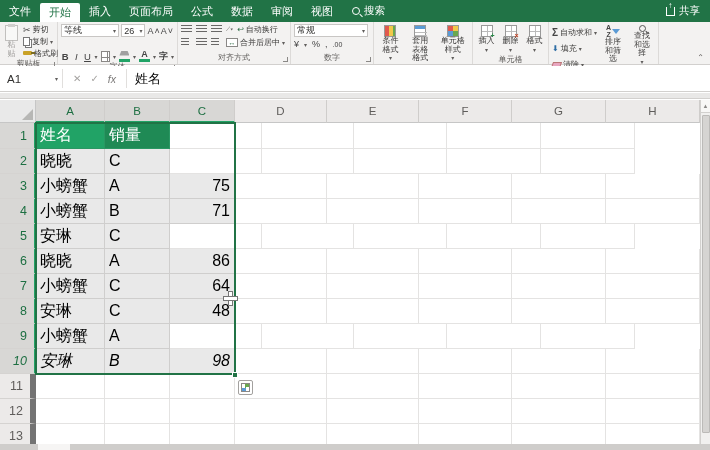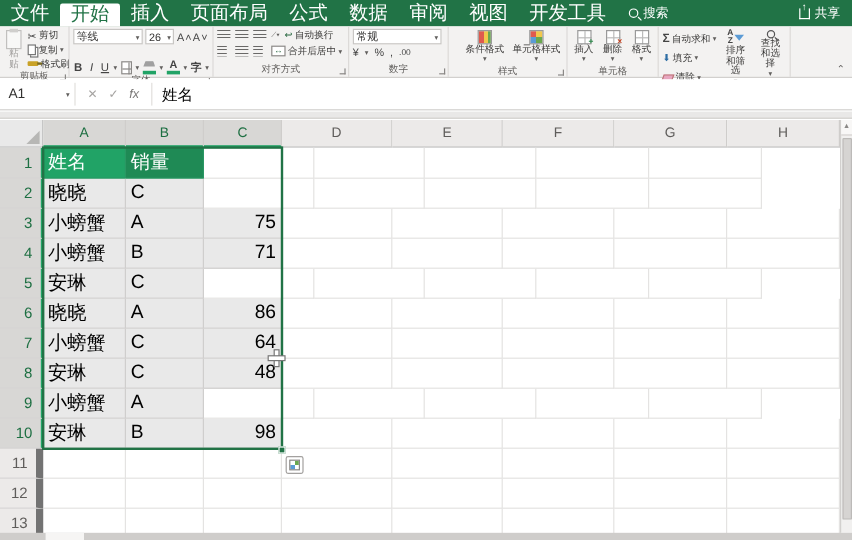--- a/index.html
+++ b/index.html
@@ -1,21 +1,21 @@
 <!DOCTYPE html>
 <html><head>
 <meta charset="utf-8">
 <style>
   * { margin:0; padding:0; box-sizing:border-box; font-family:"Liberation Sans",sans-serif; }
   html,body { background:#888; }
   .app { position:relative; width:710px; height:450px; background:#fff; overflow:hidden; }
 
   
   .titlebar { position:absolute; left:0; top:0; width:710px; height:22px; background:#217346; display:flex; align-items:stretch; color:#fff; }
-  .tab { font-size:16px; padding:4px 9px; display:flex; align-items:center; cursor:default; }
+  .tab { font-size:11px; padding:4px 9px; display:flex; align-items:center; cursor:default; }
   .tab.active { background:#fff; color:#217346; margin-top:3px; border-radius:2px 2px 0 0; }
   .tb-search { display:flex; align-items:center; gap:4px; font-size:10.5px; padding:0 10px; }
   .tb-spacer { flex:1; }
   .tb-share { display:flex; align-items:center; gap:4px; font-size:10.5px; padding:0 10px; }
   .mag { width:8px; height:8px; border:1.3px solid #fff; border-radius:50%; position:relative; display:inline-block; }
   .mag:after { content:""; position:absolute; width:4px; height:1.3px; background:#fff; transform:rotate(45deg); left:6px; top:7px; }
   .share-arrow { width:9px; height:9px; border:1.2px solid #fff; border-top:none; position:relative; display:inline-block; }
   .share-arrow:after { content:"↑"; position:absolute; left:1.2px; top:-6px; font-size:8px; }
 
   
@@ -121,21 +121,20 @@
   <div class="titlebar">
     <div id="tabs" style="display: flex;">
         <div class="tab">文件</div>
         <div class="tab active">开始</div>
         <div class="tab">插入</div>
         <div class="tab">页面布局</div>
         <div class="tab">公式</div>
         <div class="tab">数据</div>
         <div class="tab">审阅</div>
         <div class="tab">视图</div>
-        <div class="tab">开发工具</div>
       </div>
     <div class="tb-search">
       <span class="mag"></span>
       <span>搜索</span>
     </div>
     <div class="tb-spacer"></div>
     <div class="tb-share">
       <span class="share-arrow"></span>
       <span>共享</span>
     </div>
@@ -242,24 +241,29 @@
             <span class="dd">▾</span>
           <span class="ic-pct">%</span>
           <span class="ic-pct">,</span>
           <span class="ic-pct" style="font-size:7px">.00</span>
         </div>
       </div>
       <div class="grp-label"><span>数字</span><span class="lnch"></span></div>
     </div>
 
     <div class="grp" style="width:99px">
-      <div class="grp-body" style="justify-content:flex-end;">
+      <div class="grp-body" style="justify-content:space-between;">
         <div class="vbtn">
             <span class="ic ic-cf"></span>
             <span>条件格式</span>
+            <span class="dd">▾</span>
+          </div>
+        <div class="vbtn" style="width:36px">
+            <span class="ic ic-tbl"></span>
+            <span>套用表格格式</span>
             <span class="dd">▾</span>
           </div>
         <div class="vbtn">
             <span class="ic ic-styles"></span>
             <span>单元格样式</span>
             <span class="dd">▾</span>
           </div>
       </div>
       <div class="grp-label"><span>样式</span><span class="lnch"></span></div>
     </div>
@@ -447,21 +451,21 @@
         <div class="grow" style="height: 25px;">
           <div class="rowhdr sel" style="height: 25px;">9</div>
           <div class="cell selc" style="width: 69px;">小螃蟹</div>
           <div class="cell selc" style="width: 65px;">A</div>
           <div class="cell" style="width: 92px;"></div>
           <div class="cell" style="width: 92px;"></div>
           <div class="cell" style="width: 93px;"></div>
           <div class="cell" style="width: 94px;"></div>
           <div class="cell" style="width: 94px;"></div>
         </div>
-        <div class="grow" style="height: 25px;">
+        <div class="grow" style="height: 25px; font-style: italic;">
           <div class="rowhdr sel" style="height: 25px;">10</div>
           <div class="cell selc" style="width: 69px;">安琳</div>
           <div class="cell selc" style="width: 65px;">B</div>
           <div class="cell selc num" style="width: 65px;">98</div>
           <div class="cell" style="width: 92px;"></div>
           <div class="cell" style="width: 92px;"></div>
           <div class="cell" style="width: 93px;"></div>
           <div class="cell" style="width: 94px;"></div>
           <div class="cell" style="width: 94px;"></div>
         </div>

